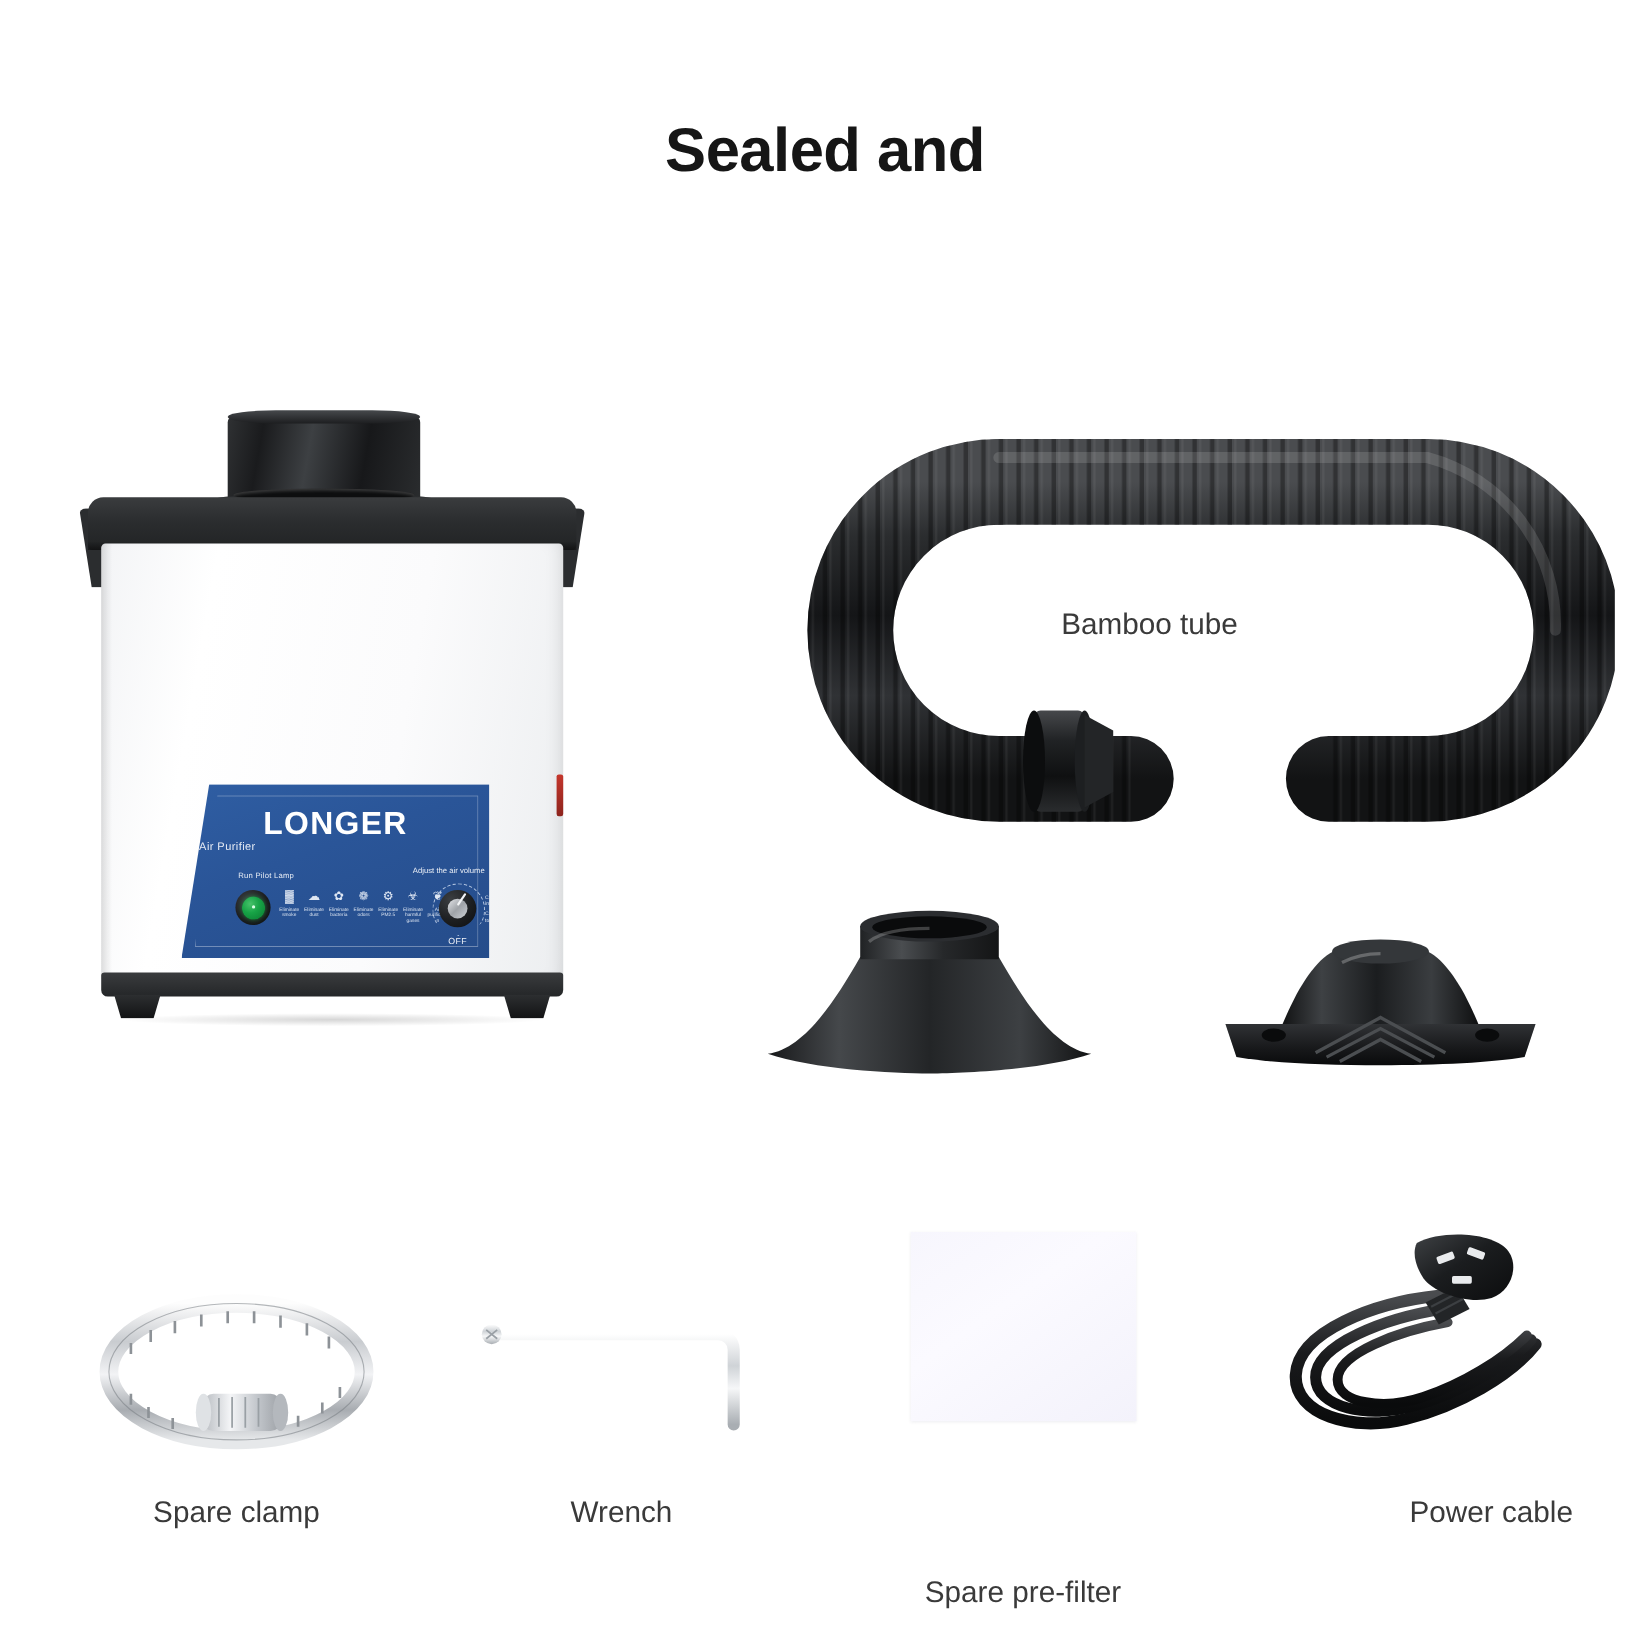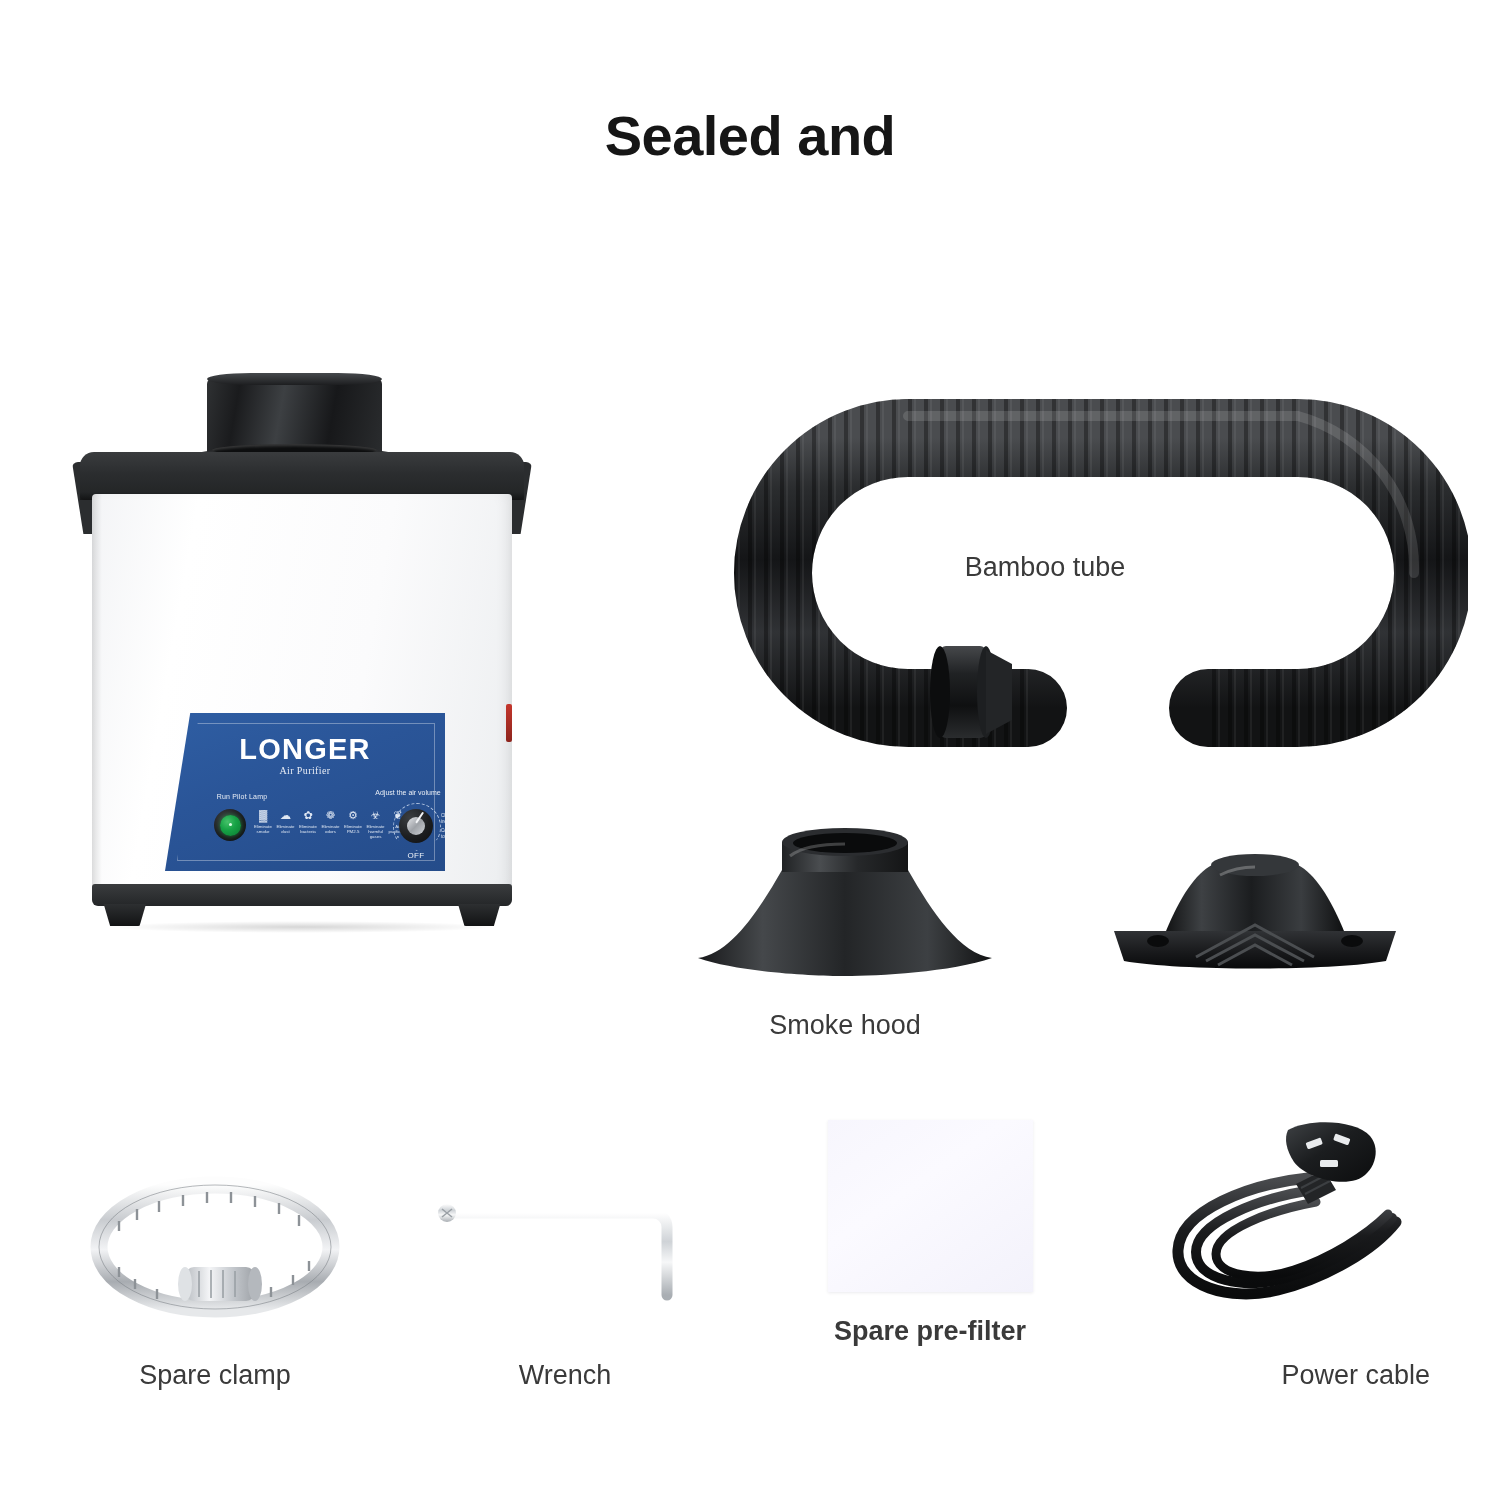--- a/index.html
+++ b/index.html
@@ -92,22 +92,22 @@
   .pf-panel-inner{
     position:absolute;left:12px;top:10px;right:10px;bottom:10px;
     border:1px solid rgba(255,255,255,.34);
     clip-path:polygon(8% 0%,100% 0%,100% 100%,0% 100%);
   }
   .pf-brand{
     position:absolute;left:0;top:20px;width:280px;text-align:center;
     color:#ffffff;font-size:29px;font-weight:700;letter-spacing:1.2px;
   }
   .pf-sub{
-    position:absolute;left:0;top:52px;width:280px;text-align:center;
-    color:#e7ecf5;font-size:10px;letter-spacing:.4px;font-family:Liberation Serif, serif;
+    position:absolute;left:16px;top:52px;width:280px;
+    color:#e7ecf5;font-size:10px;letter-spacing:.4px;
   }
   .pf-lamp-label{
     position:absolute;left:22px;top:80px;width:110px;text-align:center;
     color:#e9eef6;font-size:7px;letter-spacing:.2px;
   }
   .pf-lamp{
     position:absolute;left:49px;top:96px;width:32px;height:32px;border-radius:50%;
     background:radial-gradient(circle at 34% 30%,#3a3d40 0%,#1b1c1e 58%,#0c0d0e 100%);
     display:flex;align-items:center;justify-content:center;
   }
@@ -212,21 +212,21 @@
     box-shadow:0 1px 3px rgba(60,60,90,.10);
   }
   .cable{position:absolute;left:1160px;top:1118px;width:265px;height:200px;}
 
   
   .cap-purifier{left:72px;top:1010px;width:460px;}
   .cap-hood{left:690px;top:1010px;width:310px;}
   .cap-flange{left:1100px;top:1010px;width:310px;}
   .cap-clamp{left:75px;top:1360px;width:280px;}
   .cap-wrench{left:425px;top:1360px;width:280px;}
-  .cap-prefilter{left:790px;top:1316px;width:280px;font-weight:bold;}
+  .cap-prefilter{left:790px;top:1432px;width:280px;}
   .cap-cable{left:1150px;top:1360px;width:280px;text-align:right;}
 </style>
 </head>
 <body>
 
 <div class="page">
 
   <h1 class="title">
     <span>Sealed and</span>
   </h1>
@@ -390,21 +390,20 @@
       <path d="M 8 138 C 40 134 68 92 92 50 L 218 50 C 242 92 270 134 302 138
                C 262 152 188 156 155 156 C 122 156 48 152 8 138 Z" fill="url(#hoodG)"></path>
 
       <path d="M 92 52 L 92 22 L 218 22 L 218 52 Z" fill="url(#neckG)"></path>
       <ellipse cx="155" cy="22" rx="63" ry="14" fill="#2b2d30"></ellipse>
       <ellipse cx="155" cy="23" rx="52" ry="10" fill="#0a0b0c"></ellipse>
       <path d="M 100 36 C 110 28 128 24 155 24" stroke="rgba(255,255,255,.22)" stroke-width="3" fill="none"></path>
     </svg>
   </div>
 
-  <div class="caption cap-hood">Smoke hood</div>
 
   <div class="flange">
     <svg width="310" height="145" viewBox="0 0 310 145">
       <defs>
         <linearGradient id="flG" x1="0" y1="0" x2="1" y2="0">
           <stop offset="0%" stop-color="#121314"></stop>
           <stop offset="20%" stop-color="#3e4144"></stop>
           <stop offset="48%" stop-color="#1b1d1f"></stop>
           <stop offset="76%" stop-color="#3a3d40"></stop>
           <stop offset="100%" stop-color="#0f1011"></stop>

